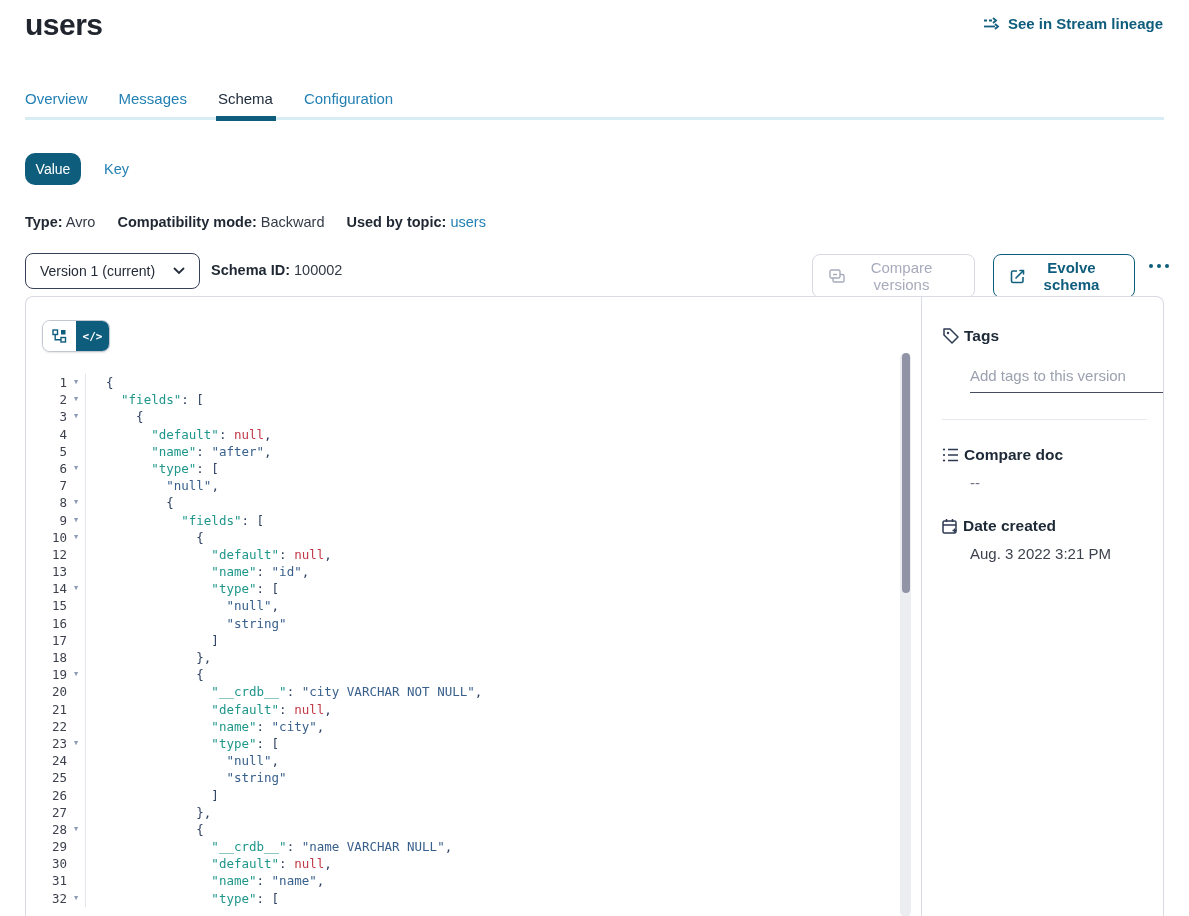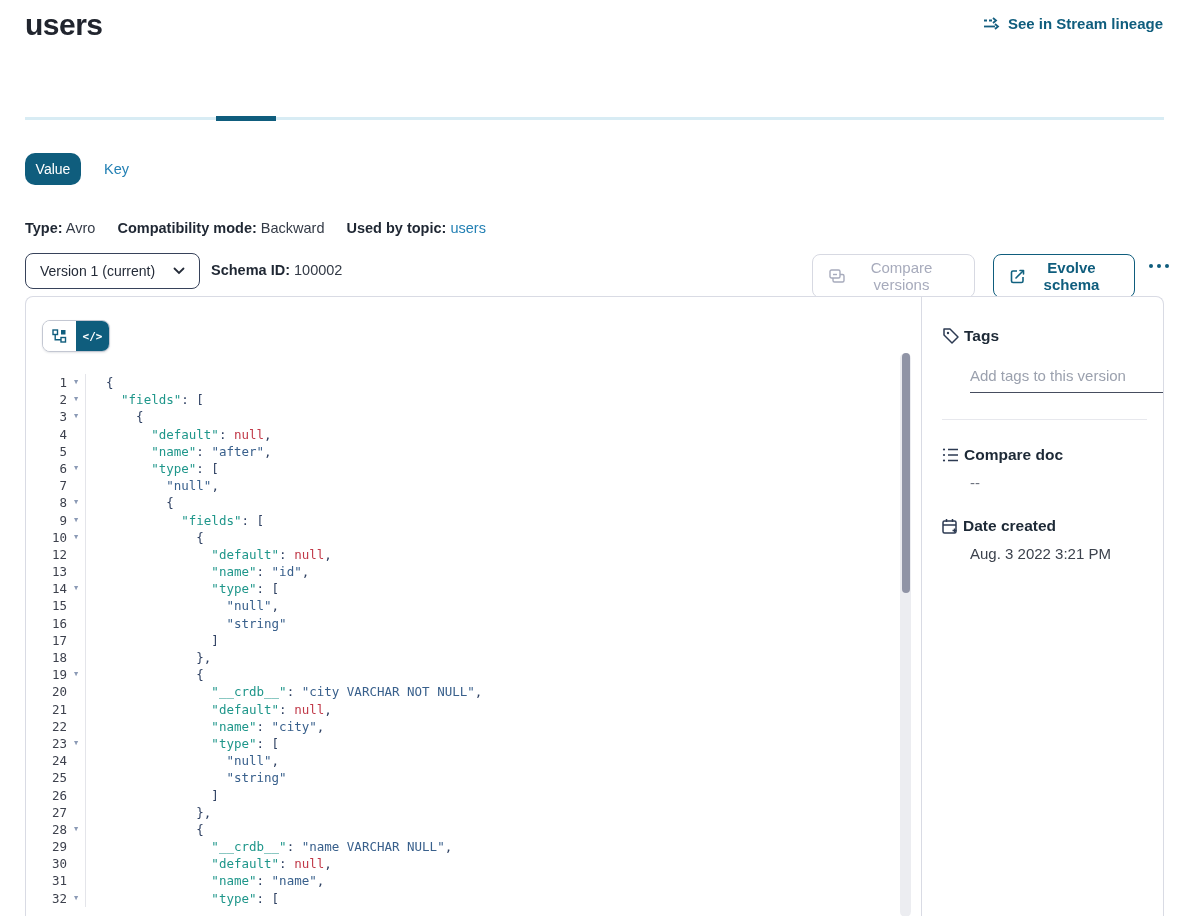--- a/index.html
+++ b/index.html
@@ -21,21 +21,21 @@
   .tabline-active { position:absolute; left:216px; top:116px; width:60px; height:5px; background:var(--accent,#0f5d7d); }
 
   
   .val-btn { position:absolute; left:25px; top:153px; width:56px; height:32px;
     background:var(--accent,#0f5d7d); color:#fff; border:none; border-radius:10px;
     font-size:14px; font-family:inherit; cursor:pointer; }
   .key-link { position:absolute; left:104px; top:161px; font-size:14.5px;
     color:var(--link,#2380b4); cursor:pointer; }
 
   
-  .meta { position:absolute; left:25px; top:220px; font-size:14.5px; color:#343b47; }
+  .meta { position:absolute; left:25px; top:214px; font-size:14.5px; color:#343b47; }
   .meta b { color:#1f2733; font-weight:700; }
   .meta .pair { margin-right:22px; }
   .meta .link { color:var(--link,#2380b4); cursor:pointer; }
 
   
   .version-select { position:absolute; left:25px; top:253px; width:175px; height:36px;
     border:1px solid #37425a; border-radius:8px; background:#fff; display:flex;
     align-items:center; justify-content:space-between; padding:0 14px; font-size:14px;
     color:#242b38; cursor:pointer; }
   .schema-id { position:absolute; left:211px; top:262px; font-size:14.5px; color:#343b47; }
@@ -105,20 +105,26 @@
       <svg width="17" height="13" viewBox="0 0 17 13" fill="none" stroke="#155f80" stroke-width="1.8">
         <path d="M0 3.5 h3 M5 3.5 h3"></path>
         <path d="M9 1 L12 3.5 L9 6" fill="none"></path>
         <path d="M0 9.5 h11"></path>
         <path d="M11 7 L14 9.5 L11 12" fill="none"></path>
       </svg>
     </span>
     <span>See in Stream lineage</span>
   </a>
 
+  <div class="tabs">
+    <span class="tab">Overview</span>
+    <span class="tab">Messages</span>
+    <span class="tab active">Schema</span>
+    <span class="tab">Configuration</span>
+  </div>
   <div class="tabline"></div>
   <div class="tabline-active"></div>
 
   <button class="val-btn">Value</button>
   <span class="key-link">Key</span>
 
   <div class="meta">
     <span class="pair"><b>Type:</b> <span>Avro</span></span><span class="pair"><b>Compatibility mode:</b> <span>Backward</span></span><span class="pair"><b>Used by topic:</b> <span class="link">users</span></span>
   </div>
 

